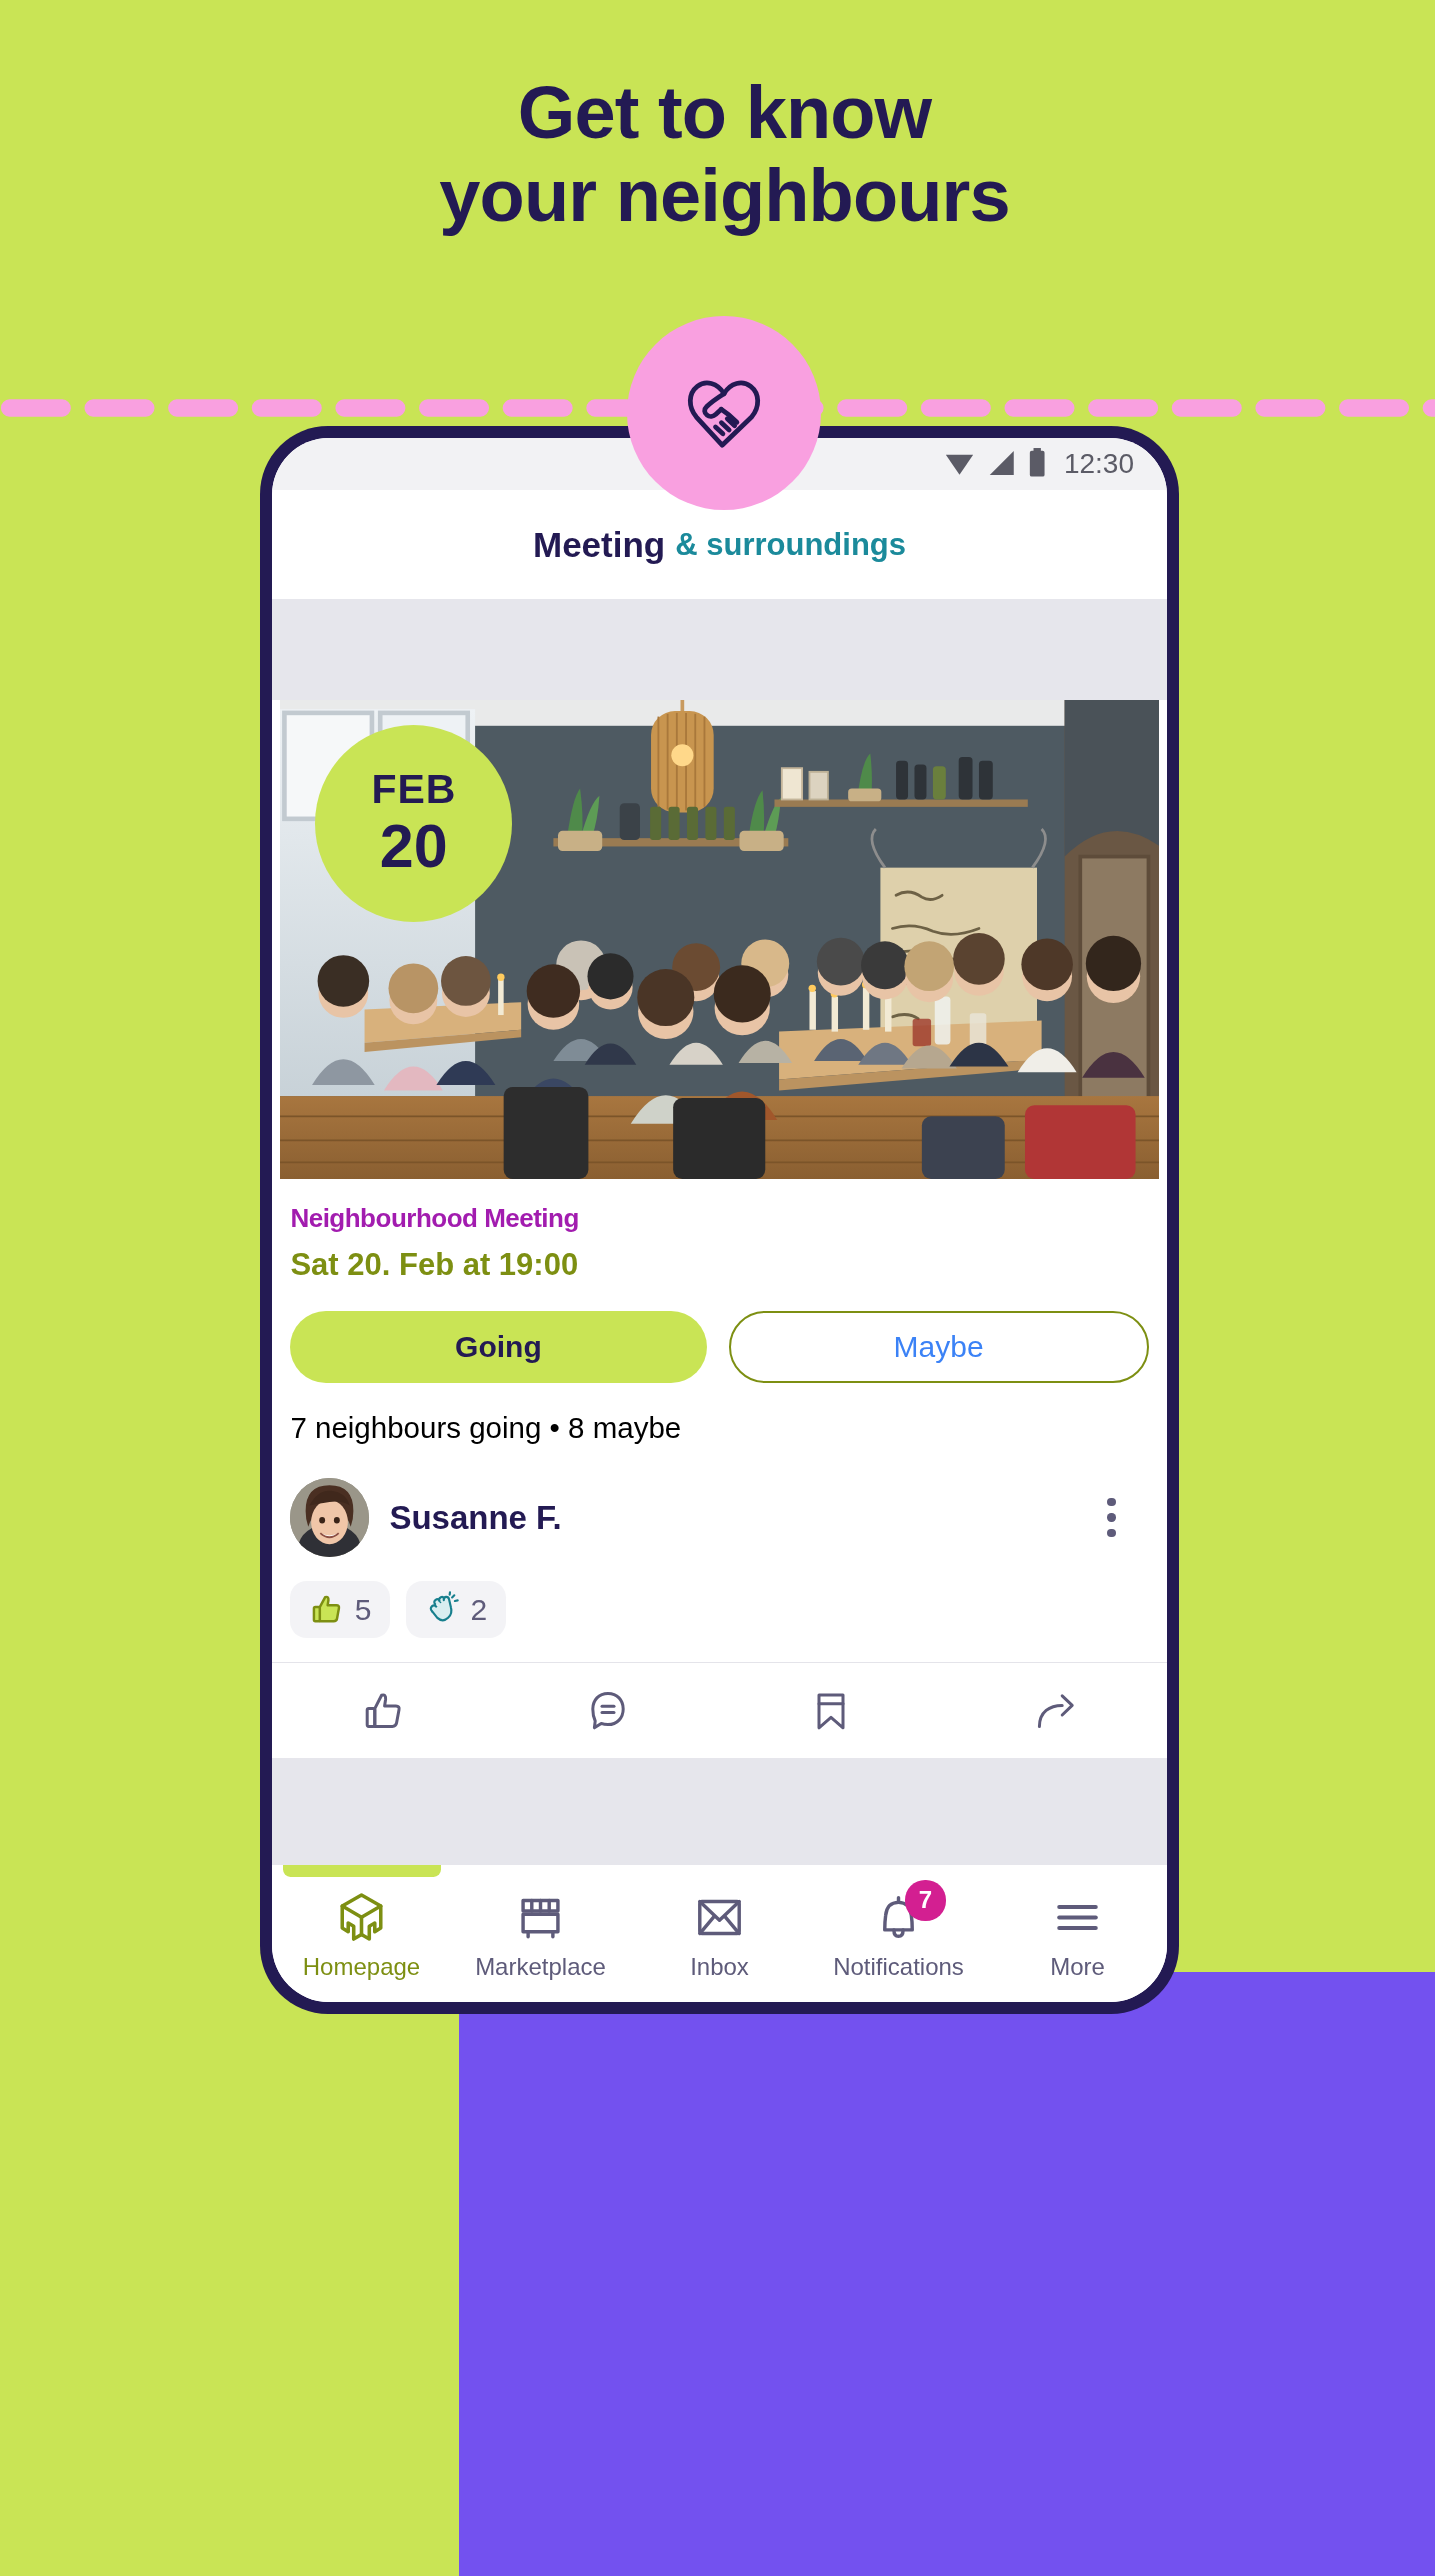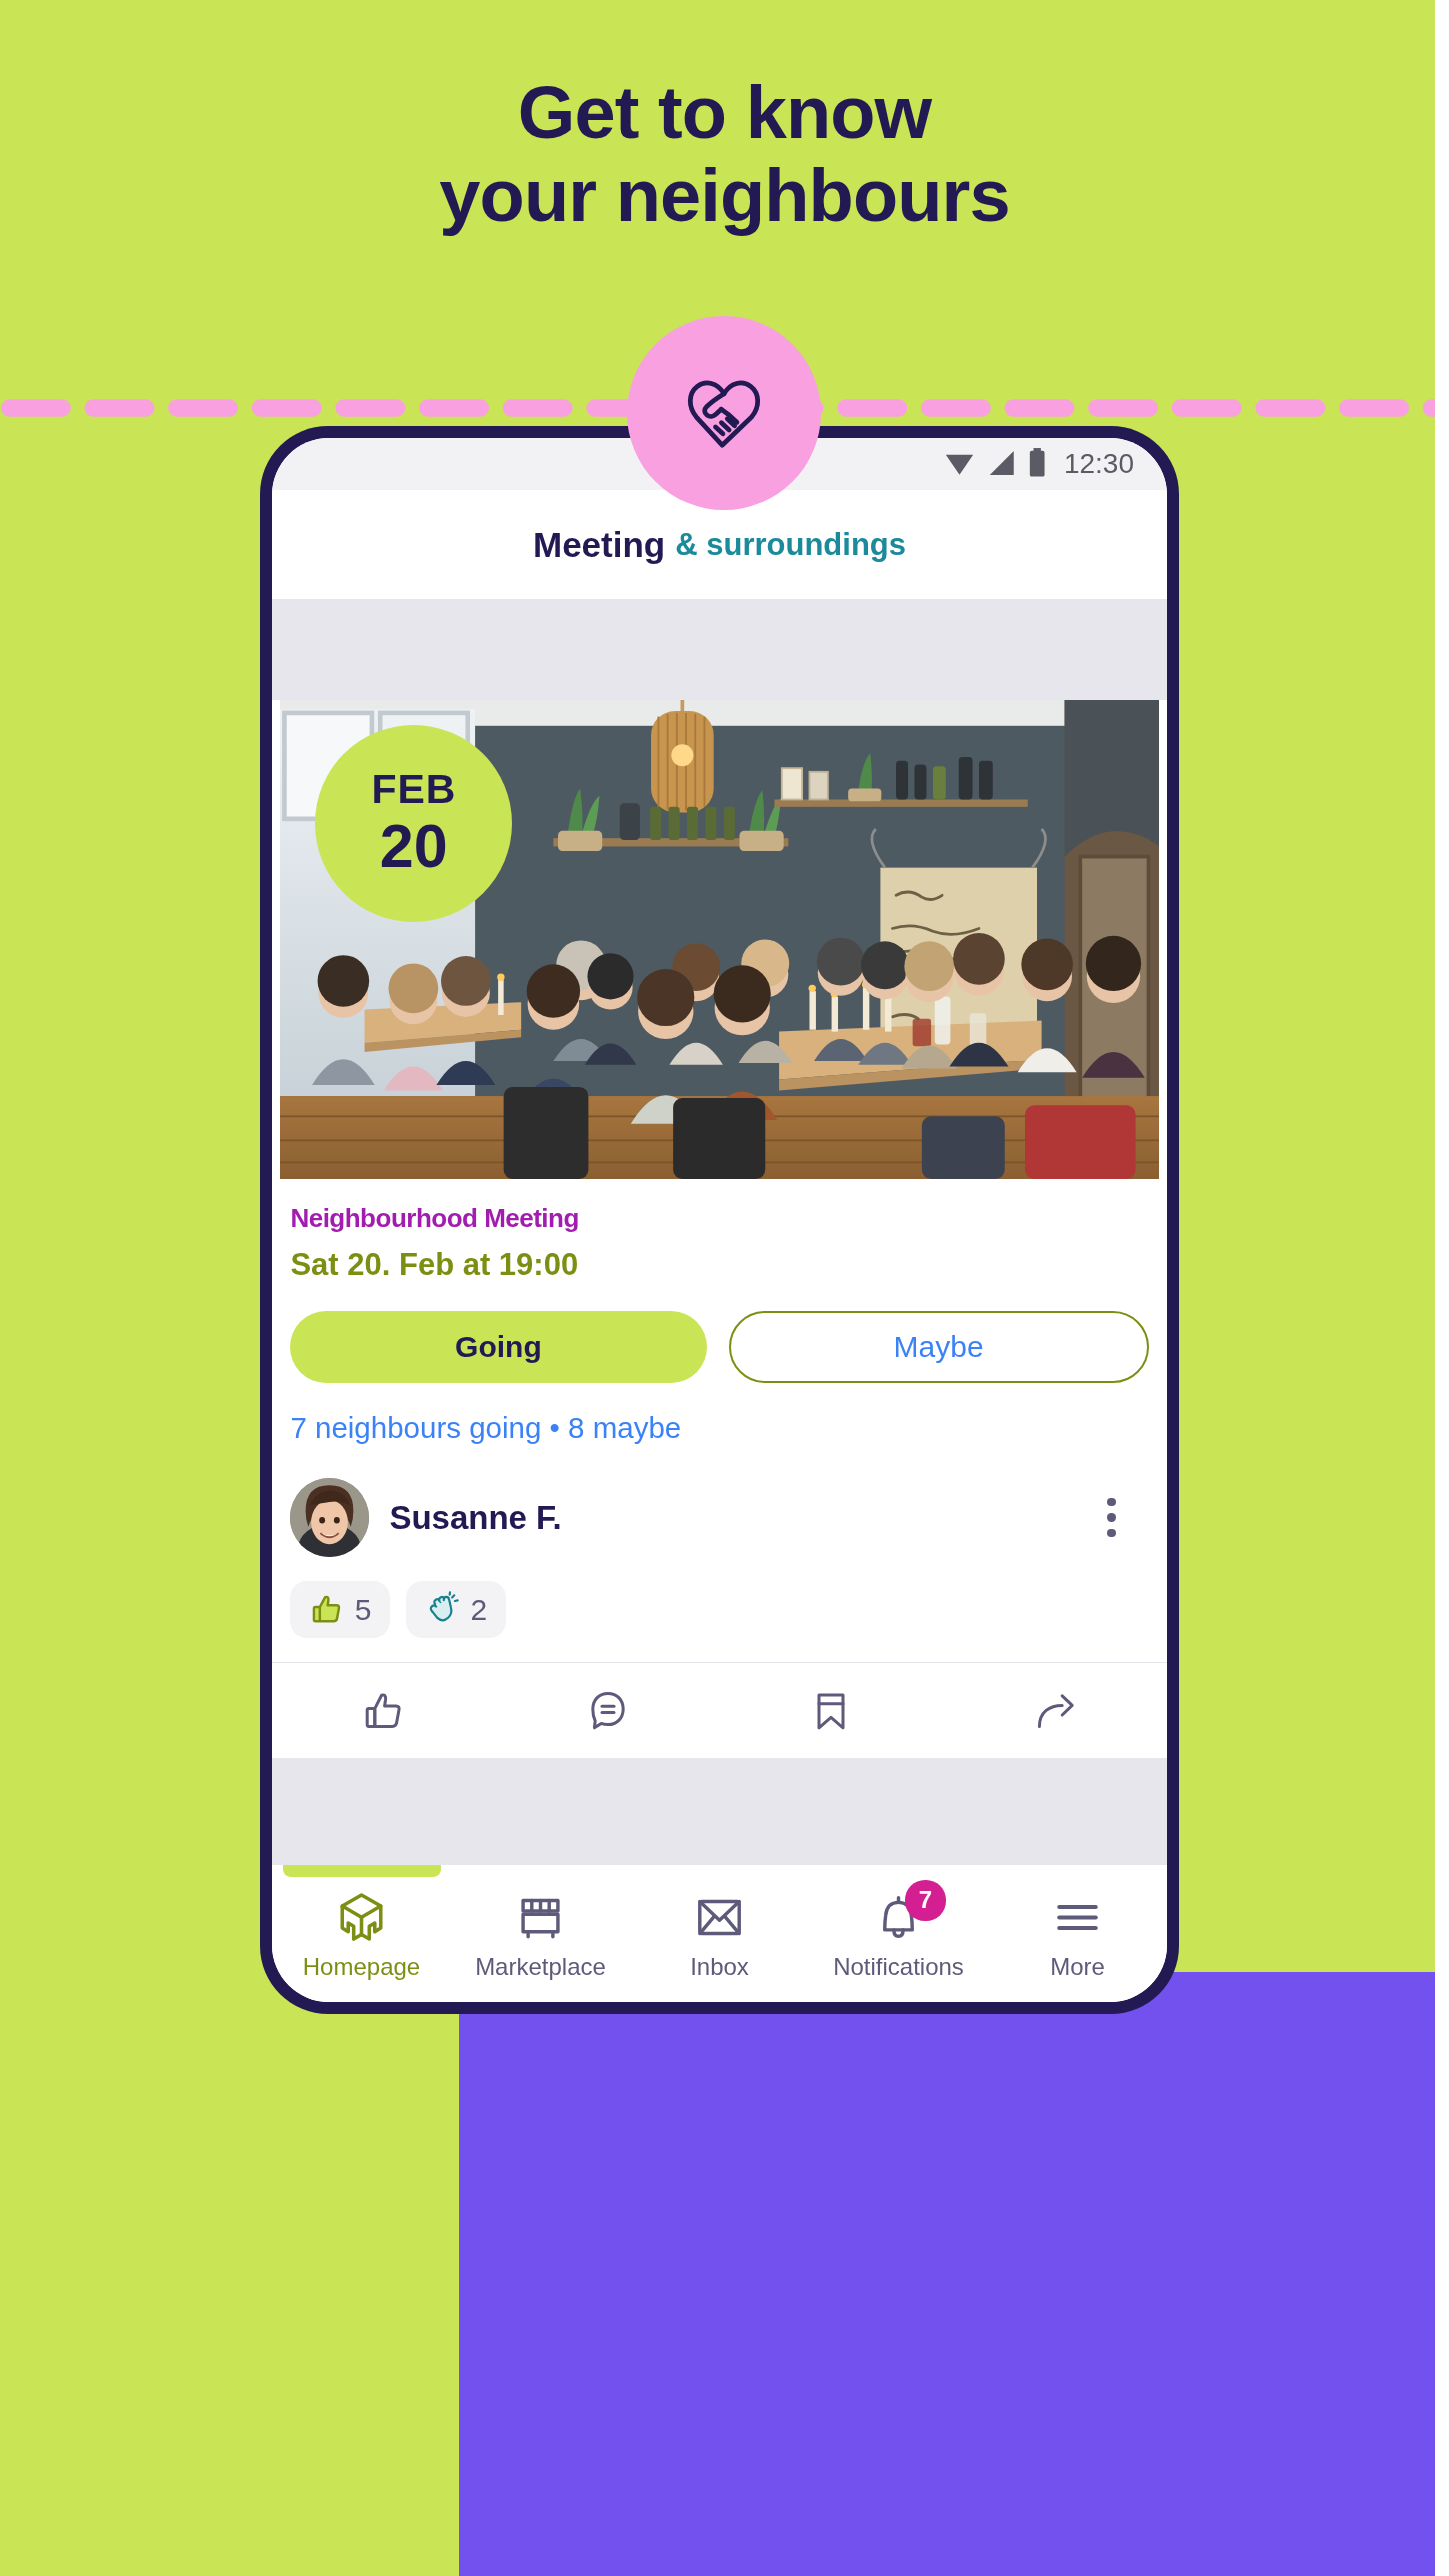--- a/index.html
+++ b/index.html
@@ -201,21 +201,21 @@
     color: #231a53;
   }
   .rsvp-btn.maybe {
     background: #ffffff;
     border: 2.8px solid #7d8f12;
     color: #3b82f6;
     font-weight: normal;
   }
 
   .attendance {
-    color: #3b82f6;
+    color: #000000;
     font-size: 29.5px;
     margin-top: 28px;
   }
 
   
   .author-row {
     display: flex;
     align-items: center;
     margin-top: 33px;
   }

